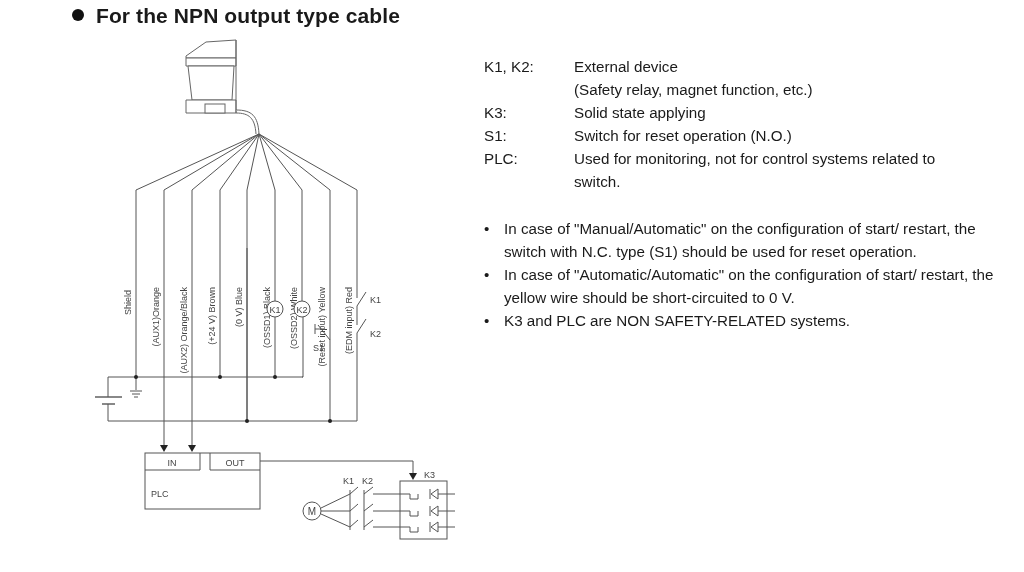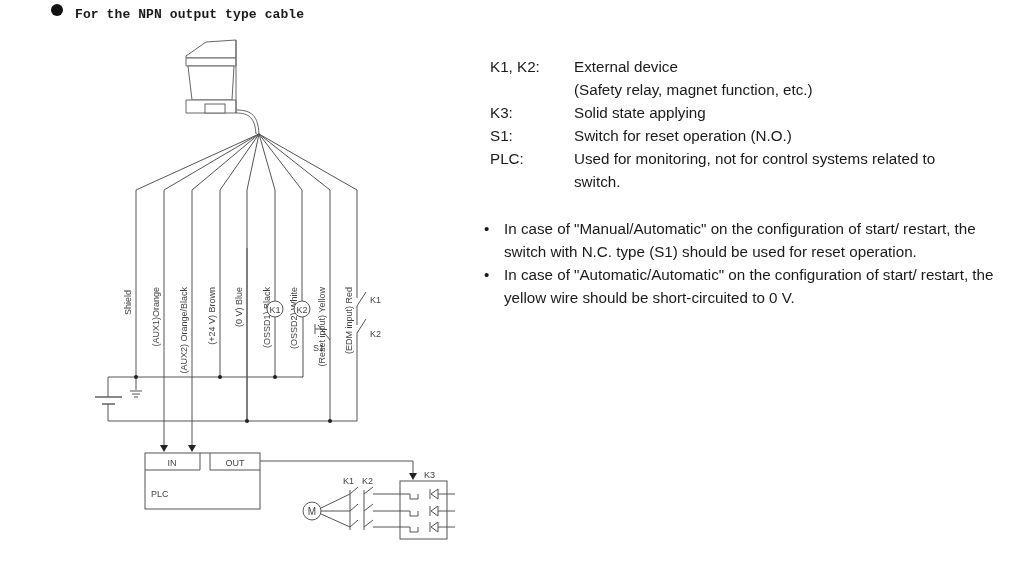--- a/index.html
+++ b/index.html
@@ -1,23 +1,23 @@
 <!DOCTYPE html>
 <html><head>
 <meta charset="utf-8">
 <style>
   html, body { margin:0; padding:0; background:#ffffff; }
   body { width:1024px; height:572px; position:relative; overflow:hidden;
          font-family:"Liberation Sans", sans-serif; color:#1a1a1a; }
-  .heading { position:absolute; left:51px; top:4px; font-size:13px; font-weight:bold; letter-spacing:0.1px;font-family:Liberation Mono, monospace; }
+  .heading { position:absolute; left:72px; top:4px; font-size:21px; font-weight:bold; letter-spacing:0.1px; }
   .heading .bullet { display:inline-block; width:12px; height:12px; border-radius:50%; background:#111; margin-right:12px; vertical-align:2px; }
   #diagram { position:absolute; left:0; top:0; }
   .legend { position:absolute; left:482px; top:55px; font-size:15.2px; line-height:23px; }
   .legend .row { position:relative; height:23px; white-space:nowrap; }
-  .legend .key { position:absolute; left:8px; }
+  .legend .key { position:absolute; left:2px; }
   .legend .val { position:absolute; left:57px;margin-left:35px; }
   .notes { position:absolute; left:484px; top:217px; width:530px; font-size:15.2px; line-height:23px; margin:0; padding:0; list-style:none; }
   .notes li { position:relative; padding-left:20px; }
   .notes li::before { content:"\2022"; position:absolute; left:0; top:0; }
   svg text { font-family:"Liberation Sans", sans-serif; fill:#444; }
 </style>
 </head>
 <body>
 
 <div class="heading">
@@ -215,13 +215,14 @@
     </div>
   <div class="row">
       <span class="key"></span>
       <span class="val">switch.</span>
     </div>
 </div>
 
 <ul class="notes">
   <li>In case of "Manual/Automatic" on the configuration of start/ restart, the switch with N.C. type (S1) should be used for reset operation.</li>
   <li>In case of "Automatic/Automatic" on the configuration of start/ restart, the yellow wire should be short-circuited to 0 V.</li>
+  <li>K3 and PLC are NON SAFETY-RELATED systems.</li>
 </ul>
 
 </body></html>

